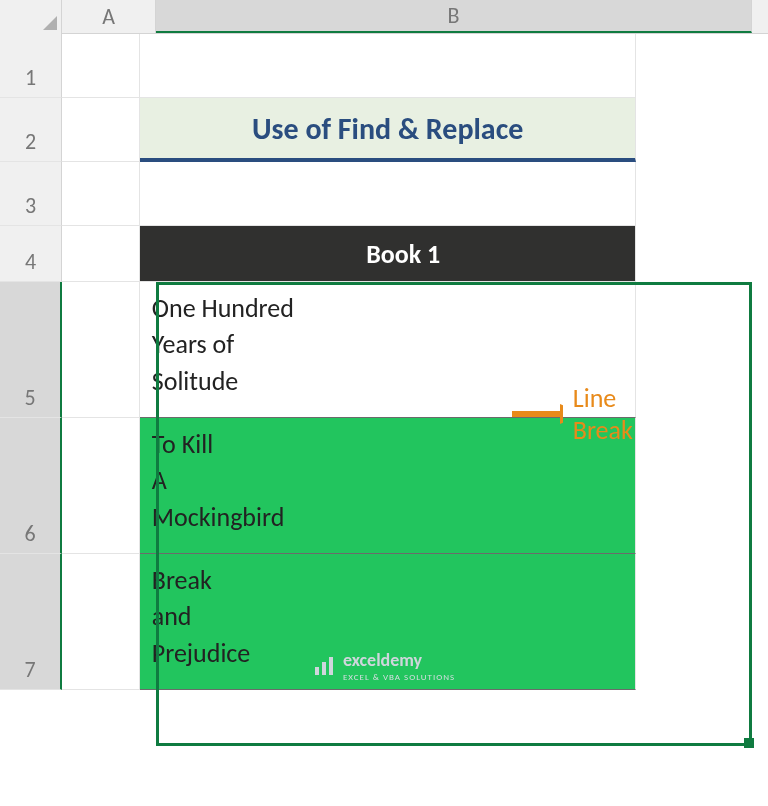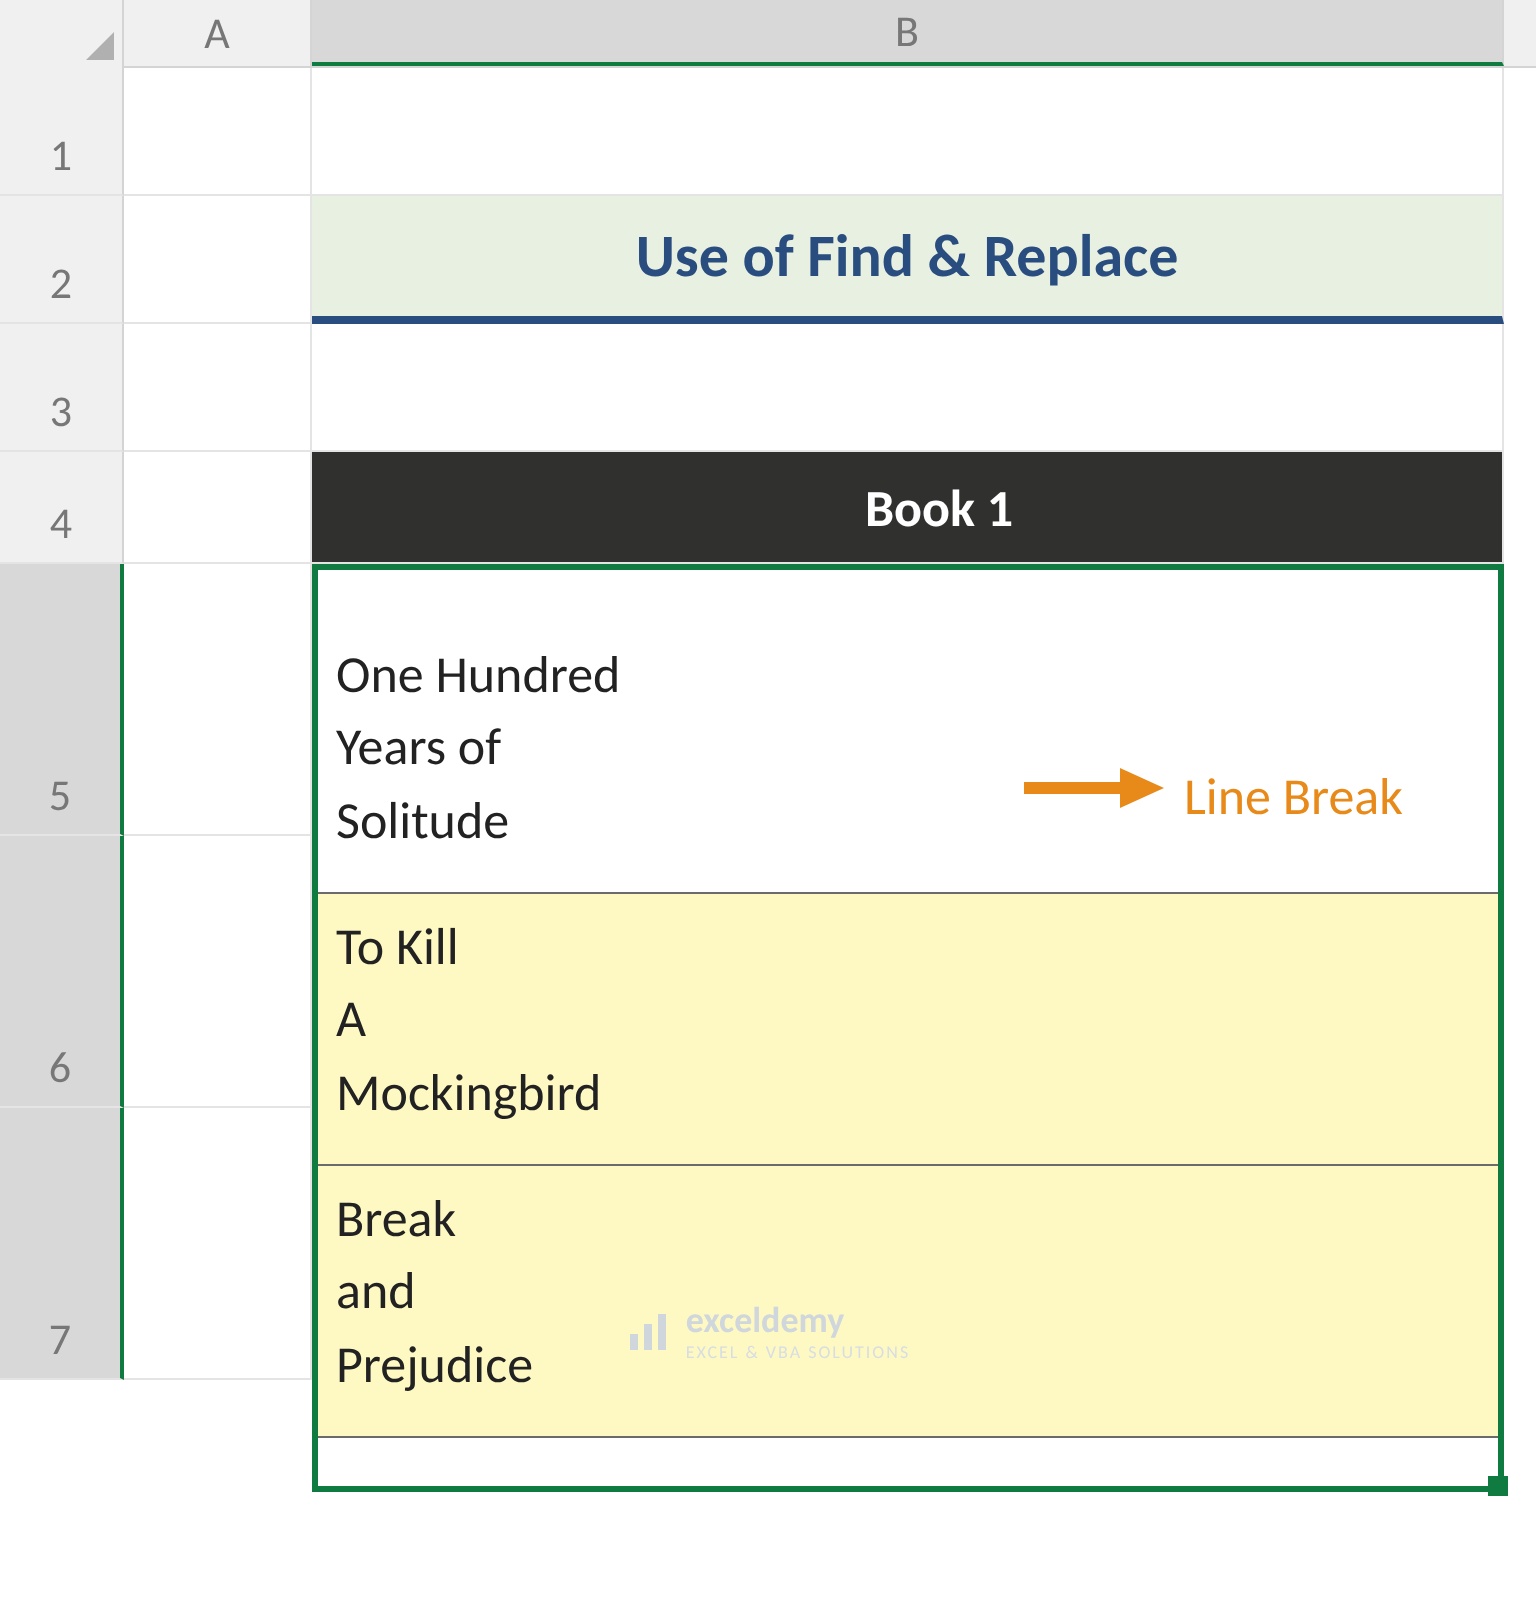--- a/index.html
+++ b/index.html
@@ -58,21 +58,21 @@
     font-size: 22px;
     border-right: 1px solid #d4d4d4;
     border-bottom: 1px solid #e4e4e4;
     background: #f0f0f0;
     padding-bottom: 6px;
   }
   .row-header.sel {
     background: #d8d8d8;
     border-right: 2px solid #0f7b40;
   }
-  .cells { position: relative; width: 690px; }
+  .cells { position: relative; width: 574px; }
   .row { display: flex; }
   .cell {
     border-right: 1px solid #e4e4e4;
     border-bottom: 1px solid #e4e4e4;
     background: #fff;
   }
   .cA { width: 94px; }
   .cB { width: 596px; }
 
   .r1 { height: 64px; }
@@ -103,24 +103,23 @@
     font-weight: bold;
     padding-left: 32px;
   }
   .data-cell {
     font-size: 26px;
     color: #222;
     padding: 8px 12px;
     line-height: 1.4;
     white-space: pre-line;
     border-bottom: 1px solid #6b6b6b;
-    margin-top: 29px;
   }
   .data-sel-first { background: #ffffff; }
-  .data-sel-rest { background: #fef9c3; }
+  .data-sel-rest { background: #22c55e; }
 
   .selection-outline {
     position: absolute;
     left: 94px;
     top: 248px;
     width: 596px;
     height: 464px;
     border: 3px solid #0f7b40;
     pointer-events: none;
   }
@@ -131,21 +130,21 @@
     width: 10px;
     height: 10px;
     background: #0f7b40;
   }
 
   .annot {
     position: absolute;
     left: 450px;
     top: 348px;
     display: flex;
-    align-items: flex-start;
+    align-items: center;
     gap: 10px;
     color: #e88a1a;
     font-size: 26px;
     pointer-events: none;
   }
   .annot svg { display: block; }
 
   .watermark {
     position: absolute;
     left: 0; right: 0;

